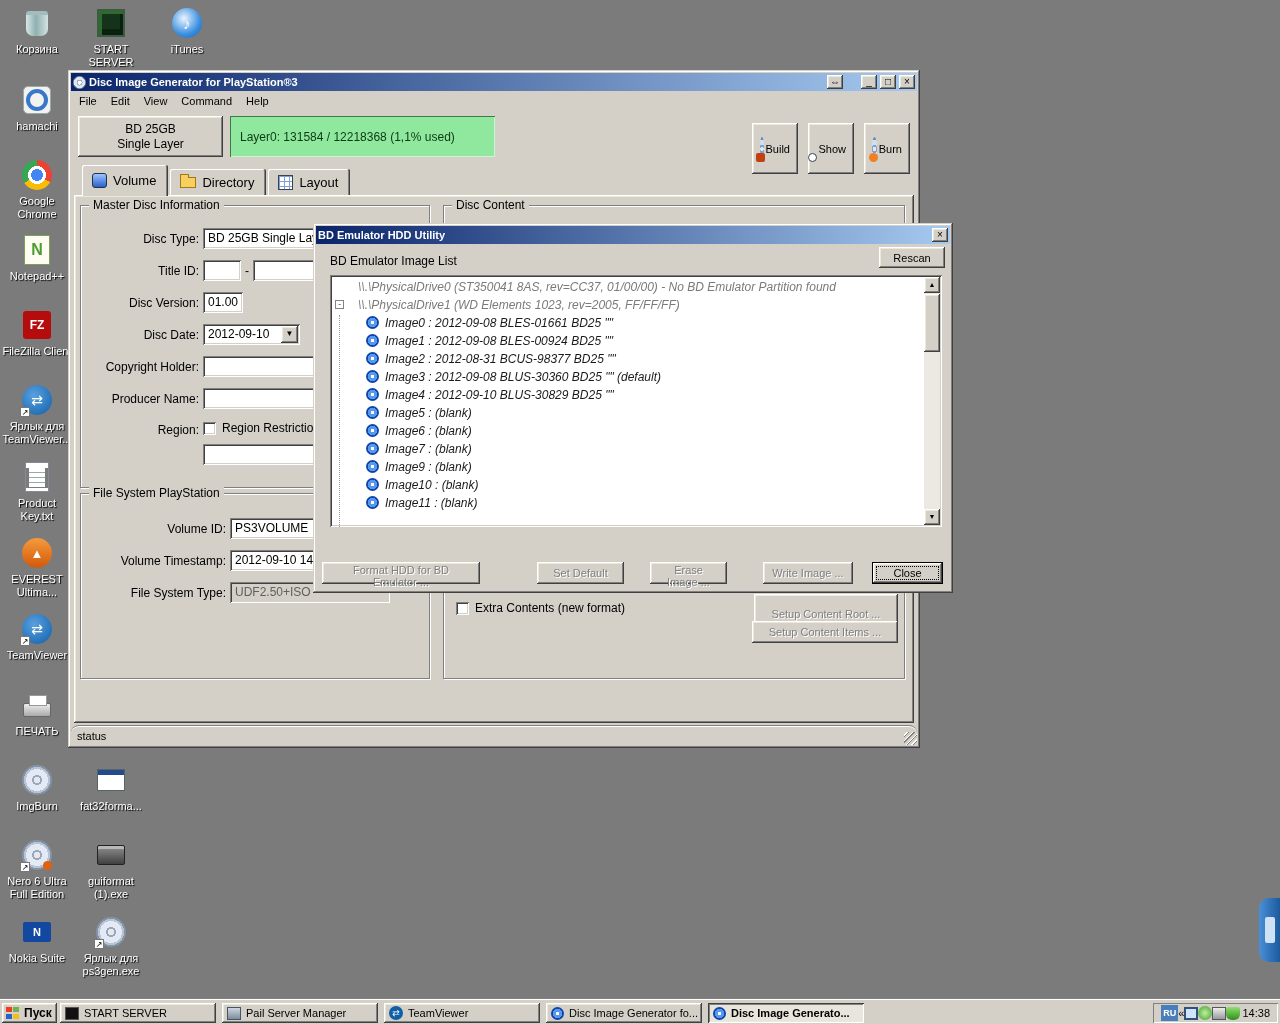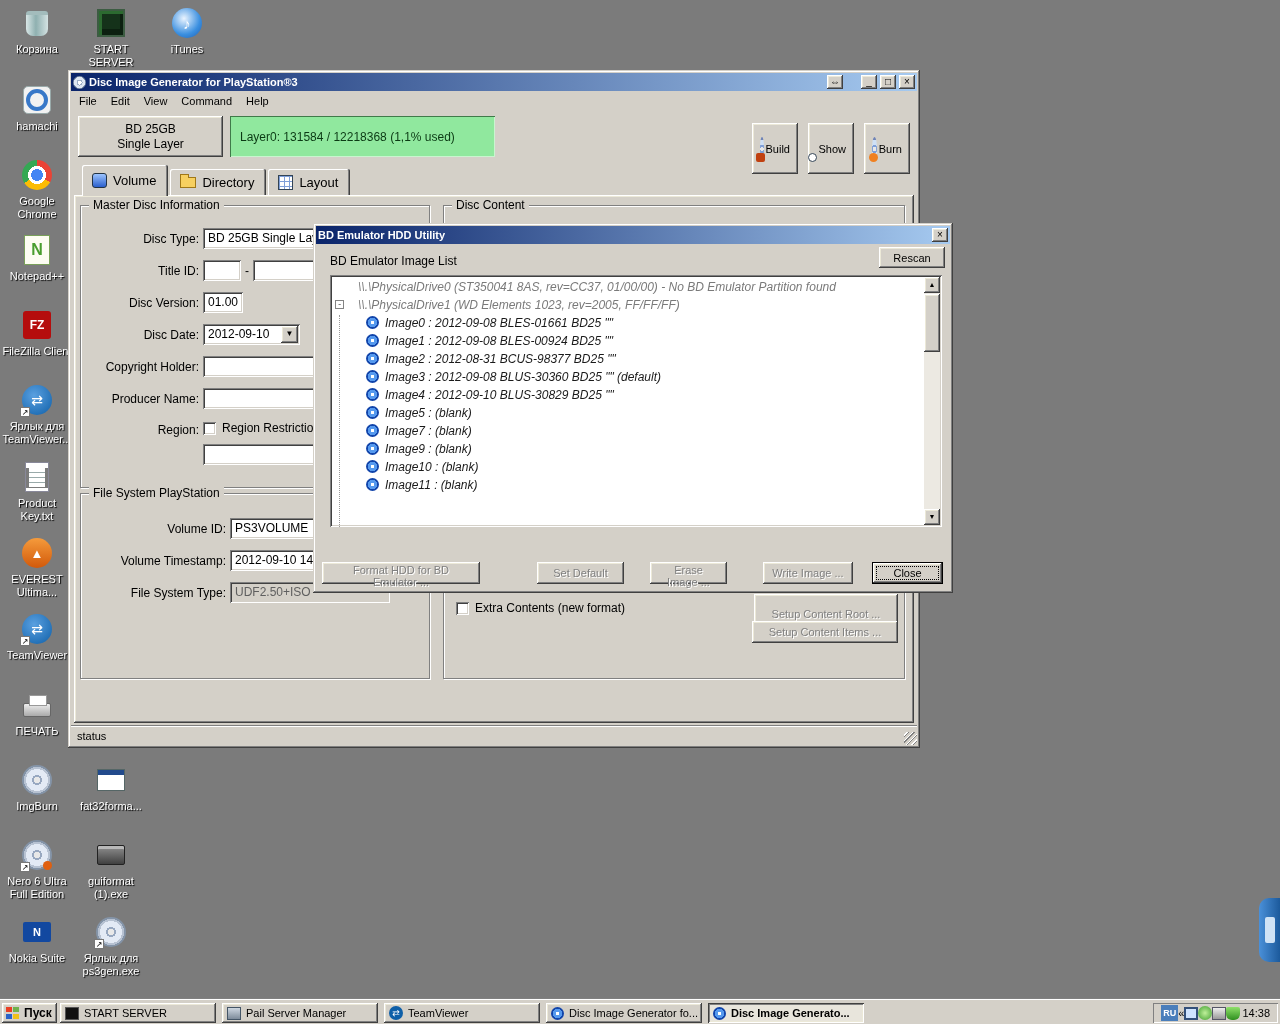--- a/index.html
+++ b/index.html
@@ -136,21 +136,21 @@
     background:#f7d060; border:1px solid #a07818; border-bottom:none; }
   .tab-ic-grid { width:15px; height:15px; background:#fff; border:1px solid #345;
     background-image: linear-gradient(#7f9fd8 1px, transparent 1px), linear-gradient(90deg, #7f9fd8 1px, transparent 1px);
     background-size:5px 5px; }
   #tab-panel { position:absolute; left:6px; top:125px; width:840px; height:528px; background:#d4d0c8; z-index:2;
     box-shadow: inset -1px -1px 0 #404040, inset 1px 1px 0 #ffffff,
                 inset -2px -2px 0 #808080, inset 2px 2px 0 #ece9d8; }
   .frm-label { position:absolute; width:118px; text-align:right; font-size:12px; }
   .fs-label { position:absolute; width:145px; text-align:right; font-size:12px; }
   #statusbar { position:absolute; left:3px; right:3px; bottom:3px; height:20px; border-top:1px solid #808080;
-    box-shadow: inset 0 1px 0 #fff; display:flex; align-items:center; padding:0 6px; font-size:11px; }
+    box-shadow: inset 0 1px 0 #fff; display:flex; align-items:center; padding:0 6px; font-size:11px;border-radius:8px; }
   #grip { position:absolute; right:0; bottom:0; width:13px; height:13px;
     background: repeating-linear-gradient(135deg, transparent 0 2px, #fff 2px 3px, #808080 3px 4px); }
 
   
   #dialog { left:313px; top:223px; width:640px; height:370px; z-index:50; }
   #dlg-list { position:absolute; left:17px; top:52px; width:612px; height:252px; background:#fff; overflow:hidden;
     box-shadow: inset 1px 1px 0 #808080, inset -1px -1px 0 #ffffff,
                 inset 2px 2px 0 #404040, inset -2px -2px 0 #d4d0c8; font-style: italic; }
   .lrow { position:relative; height:18px; line-height:18px; white-space:nowrap; overflow:hidden;
     font-size:12px; padding-left:55px; color:#1a1a1a; display:flex; align-items:center; gap:6px; }
@@ -516,20 +516,24 @@
         <div class="lrow">
           <span class="cd-mini"></span>
           <span>Image4 : 2012-09-10 BLUS-30829 BD25 ""</span>
         </div>
         <div class="lrow">
           <span class="cd-mini"></span>
           <span>Image5 : (blank)</span>
         </div>
         <div class="lrow">
           <span class="cd-mini"></span>
+          <span>Image6 : (blank)</span>
+        </div>
+        <div class="lrow">
+          <span class="cd-mini"></span>
           <span>Image7 : (blank)</span>
         </div>
         <div class="lrow">
           <span class="cd-mini"></span>
           <span>Image9 : (blank)</span>
         </div>
         <div class="lrow">
           <span class="cd-mini"></span>
           <span>Image10 : (blank)</span>
         </div>

